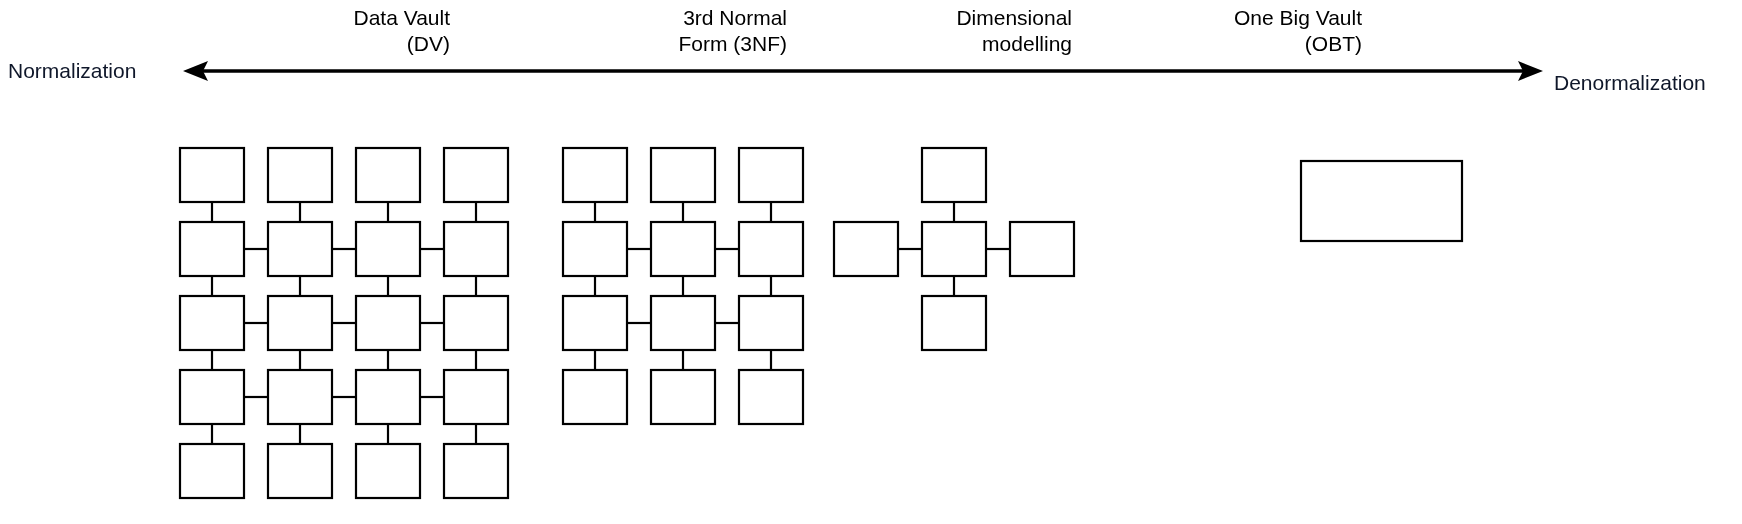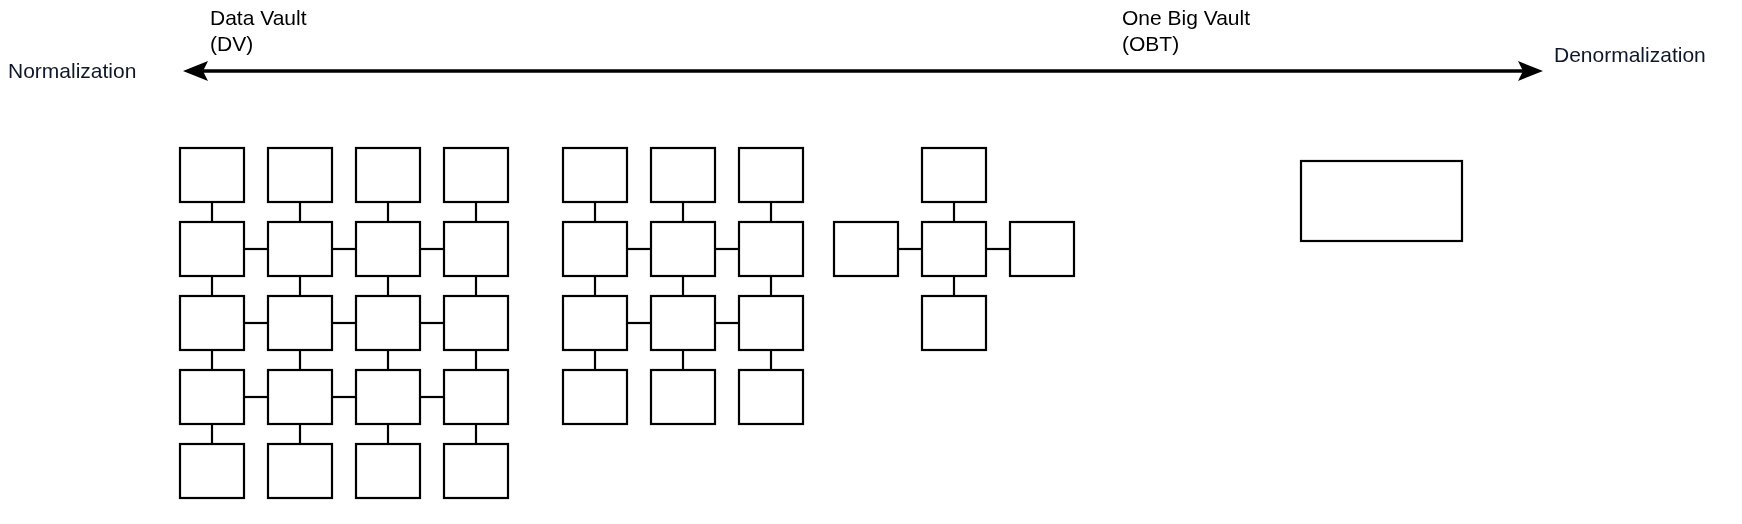--- a/index.html
+++ b/index.html
@@ -20,27 +20,27 @@
     background: #ffffff;
   }
   .axis-label {
     position: absolute;
     font-size: 21px;
     line-height: 25px;
     color: #0f172a;
     white-space: nowrap;
   }
   #label-normalization { left: 8px; top: 58px; }
-  #label-denormalization { left: 1554px; top: 42px; text-align: right; }
+  #label-denormalization { left: 1554px; top: 70px; text-align: right; }
 
   .stage-label {
     position: absolute;
     font-size: 21px;
     line-height: 26px;
-    text-align: left;
+    text-align: right;
     color: #000000;
     white-space: pre-line;
   }
 
   svg.diagram {
     position: absolute;
     left: 0;
     top: 0;
     width: 1742px;
     height: 524px;
@@ -70,21 +70,25 @@
 
 <div id="canvas">
 
   <div class="axis-label" id="label-normalization">Normalization</div>
 
   <div class="axis-label" id="label-denormalization">Denormalization</div>
 
   <div class="stage-label" style="left:210px; top:5px; width:240px;">Data Vault
 (DV)</div>
 
+  <div class="stage-label" style="left:547px; top:5px; width:240px;">3rd Normal
+Form (3NF)</div>
 
+  <div class="stage-label" style="left:832px; top:5px; width:240px;">Dimensional
+modelling</div>
 
   <div class="stage-label" style="left:1122px; top:5px; width:240px;">One Big Vault
 (OBT)</div>
 
   <svg class="diagram" viewBox="0 0 1742 524">
 
     <g>
       <line class="axis-line" x1="192" y1="71" x2="1534" y2="71"></line>
       <polygon class="axis-head" points="183,71 208,61 203,71 208,81"></polygon>
       <polygon class="axis-head" points="1543,71 1518,61 1523,71 1518,81"></polygon>

